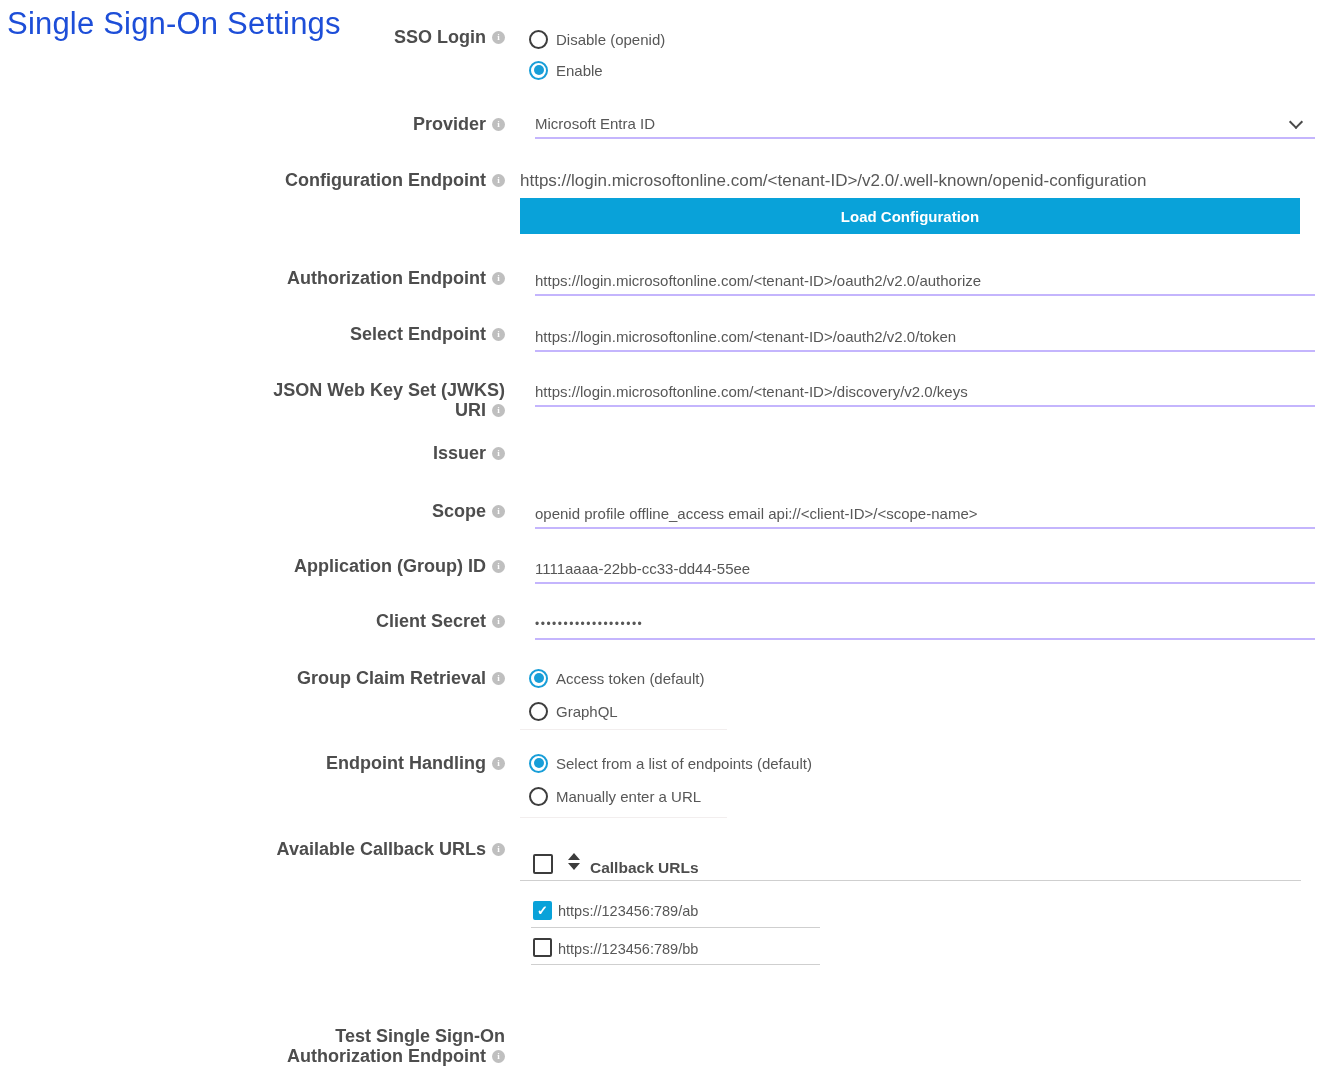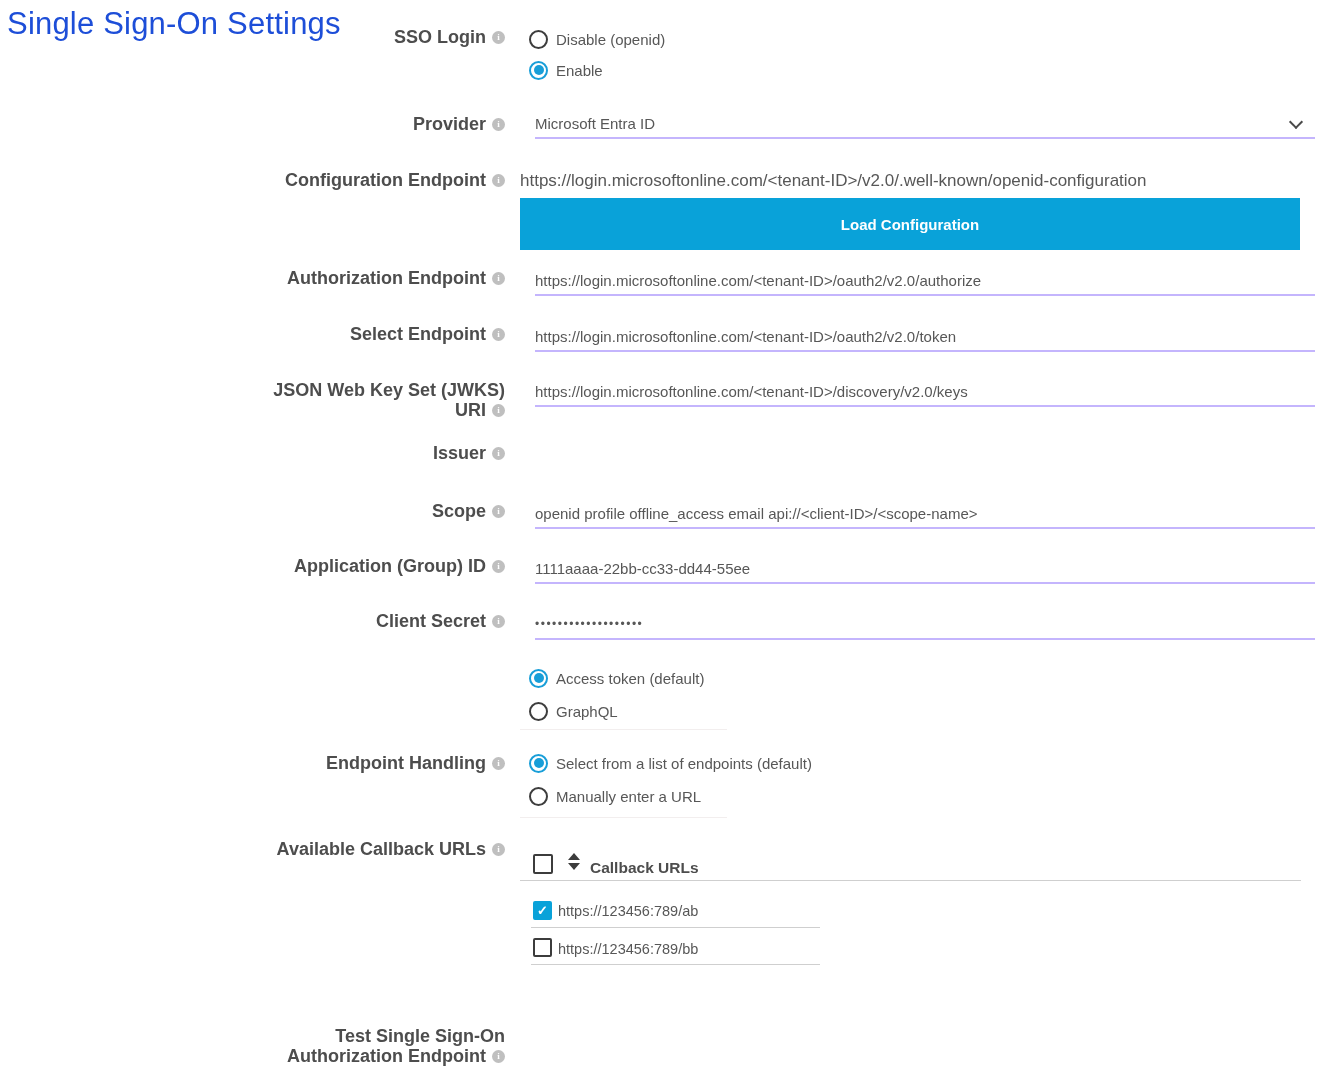--- a/index.html
+++ b/index.html
@@ -9,21 +9,21 @@
   .page-title { position:absolute; left:7px; top:6px; font-size:31px; font-weight:400; color:#1d4ed8; letter-spacing:0.2px; }
 
   .flabel { position:absolute; left:0; width:505px; text-align:right; font-weight:700; color:#4d4d4d; font-size:18px; line-height:20px; }
   .flabel .info { display:inline-block; width:13px; height:13px; background:#bfbfbf; border-radius:50%; margin-left:6px; position:relative; top:-1px; vertical-align:middle; }
   .info::after { content:"i"; position:absolute; left:0; top:0; width:13px; height:13px; color:#fff; font-size:9px; font-weight:700; line-height:13px; text-align:center; font-family:"Liberation Serif", serif; }
 
   .value { position:absolute; left:520px; width:780px; font-size:17px; color:#575757; line-height:20px; white-space:nowrap; overflow:hidden; }
 
   .field { position:absolute; left:496px; width:780px; height:30px; border-bottom:2px solid #c4b5fd; display:flex; align-items:center; font-size:15px; color:#575757; white-space:nowrap; overflow:hidden;margin-left:39px; }
 
-  .btn { position:absolute; left:520px; width:780px; height:52px; background:#09a2d9; border:none; color:#fff; font-family:"Liberation Sans", sans-serif; font-weight:700; font-size:15px; display:flex; align-items:center; justify-content:center; cursor:pointer; }
+  .btn { position:absolute; left:520px; width:780px; height:36px; background:#09a2d9; border:none; color:#fff; font-family:"Liberation Sans", sans-serif; font-weight:700; font-size:15px; display:flex; align-items:center; justify-content:center; cursor:pointer; }
 
   .ropt { position:absolute; left:529px; height:20px; display:flex; align-items:center; font-size:15px; color:#575757; cursor:pointer; }
   .radio { width:19px; height:19px; border-radius:50%; border:2px solid #3d3d3d; background:#fff; margin-right:8px; position:relative; flex:none; }
   .radio.selected { border-color:#189ed8; }
   .radio.selected::after { content:""; position:absolute; left:2.5px; top:2.5px; right:2.5px; bottom:2.5px; background:#189ed8; border-radius:50%; }
 
   .cb { position:absolute; width:19px; height:19px; border:2px solid #3c3c3c; border-radius:2px; background:#fff; cursor:pointer; }
   .cb.checked { background:#09a2d9; border-color:#09a2d9; }
   .cb.checked::after { content:"\2713"; position:absolute; left:0; top:0; width:15px; height:15px; color:#fff; font-size:13px; font-weight:700; line-height:15px; text-align:center; }
   .cb.big { width:20px; height:20px; border-width:2.5px; }
@@ -96,20 +96,21 @@
   <div class="flabel" style="top:556px"><span>Application (Group) ID</span><span class="info"></span></div>
   <div class="field" style="top:554px">
       <span>1111aaaa-22bb-cc33-dd44-55ee</span>
     </div>
 
   <div class="flabel" style="top:611px"><span>Client Secret</span><span class="info"></span></div>
   <div class="field" style="top:610px">
       <span class="secret">•••••••••••••••••••</span>
     </div>
 
+  <div class="flabel" style="top:668px"><span>Group Claim Retrieval</span><span class="info"></span></div>
   <div class="ropt" style="top:668px">
     <span class="radio selected"></span>
     <span>Access token (default)</span>
   </div>
   <div class="ropt" style="top:701px">
     <span class="radio"></span>
     <span>GraphQL</span>
   </div>
   <div class="groupline" style="top:729px"></div>
 

